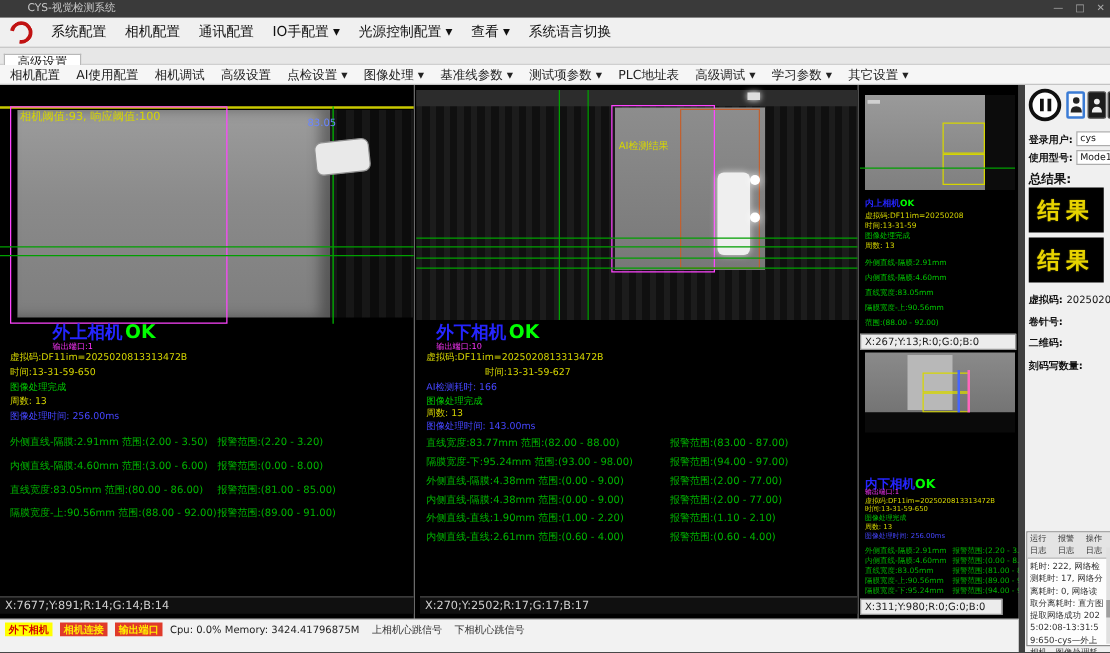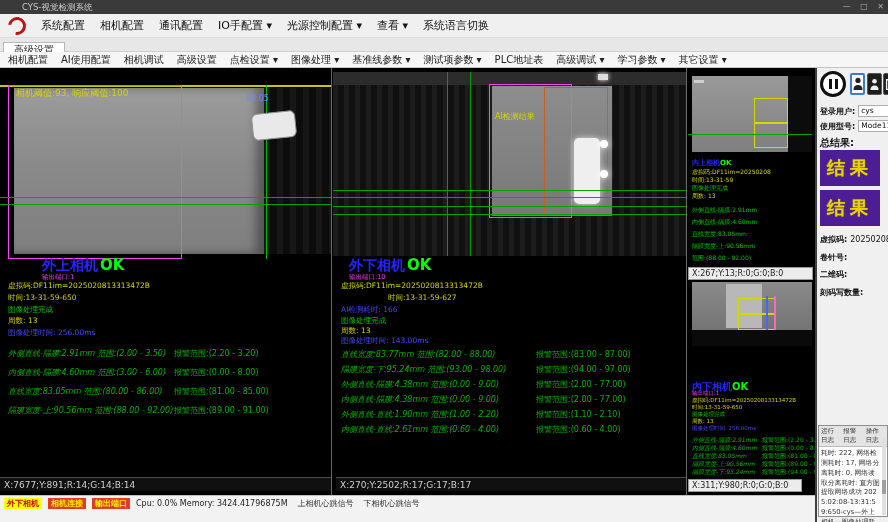--- a/index.html
+++ b/index.html
@@ -23,46 +23,46 @@
            gap:13px;padding:0 8px;font-size:10px;color:#222;border-bottom:1px solid #c4c4c4;box-sizing:border-box;}
   
   .main{position:absolute;top:68px;left:0;width:815px;height:427px;background:#000;}
   .vline{position:absolute;top:0;bottom:0;width:1px;background:#6a6a6a;}
   .t-y{color:#d6d600;} .t-g{color:#00c800;} .t-b{color:#4646ff;} .t-m{color:#ff35ff;}
   .info{position:absolute;font-size:7.5px;white-space:nowrap;}
   .ptitle{position:absolute;font-size:14px;font-weight:bold;color:#2525ff;white-space:nowrap;}
   .ptitle .ok{color:#00ff00;font-size:15px;margin-left:2px;}
   .mrow-l,.mrow-m,.mrow-s{position:absolute;height:10px;}
   .mrow-l{left:0;width:331px;} .mrow-m{left:333px;width:353px;} .mrow-s{left:688px;width:124px;}
-  .mt{position:absolute;left:8px;font-size:8px;color:#00b400;white-space:nowrap;font-style:italic;}
+  .mt{position:absolute;left:8px;font-size:8px;color:#00b400;white-space:nowrap;}
   .ma{position:absolute;font-size:8px;color:#00b400;white-space:nowrap;}
   .mrow-l .ma{left:174px;} .mrow-m .ma{left:203px;}
   .mrow-s .mt{left:4px;font-size:6px;} .mrow-s .ma{left:74px;font-size:6px;}
   .coords{position:absolute;height:14px;background:#101010;border-top:1px solid #4a4a4a;color:#cfcfcf;
           font-size:9px;line-height:14px;padding-left:4px;box-sizing:border-box;white-space:nowrap;}
   .coords-lite{position:absolute;height:13px;background:#ececec;border:1px solid #999;color:#222;
           font-size:8px;line-height:11px;padding-left:3px;box-sizing:border-box;white-space:nowrap;}
   .minihead{position:absolute;font-size:7px;font-weight:bold;color:#2525ff;white-space:nowrap;}
   .minihead .ok{color:#00ff00;}
   .miniinfo{position:absolute;font-size:6px;white-space:nowrap;}
   
   .ctrl{position:absolute;left:815px;top:68px;width:73px;height:454px;background:#f0f0f0;
-        border-left:2px solid #404040;box-sizing:border-box;}
+        border-left:5px solid #404040;box-sizing:border-box;}
   .pausebtn{position:absolute;left:3px;top:3px;width:26px;height:26px;border:3px solid #101010;border-radius:50%;
             background:#fff;box-sizing:border-box;display:flex;align-items:center;justify-content:center;gap:3px;cursor:pointer;}
   .pausebtn i{display:block;width:3px;height:10px;background:#101010;}
   .sbtn{position:absolute;top:5px;width:15px;height:22px;display:flex;align-items:center;justify-content:center;
         box-sizing:border-box;cursor:pointer;}
   .sbtn.sel{left:33px;background:#fbfbfb;border:2px solid #3a7bd5;border-radius:2px;color:#222;}
   .sbtn.dark1{left:50px;background:#1d1d1d;border:1px solid #555;border-radius:2px;color:#eee;}
   .sbtn.dark2{left:66px;background:#1d1d1d;border:1px solid #555;border-radius:2px;color:#eee;width:14px;}
   .crow{position:absolute;left:3px;font-size:8px;font-weight:bold;color:#111;white-space:nowrap;display:flex;gap:3px;align-items:center;}
   .cfield{background:#fff;border:1px solid #adadad;font-size:7.5px;font-weight:normal;min-width:30px;height:10px;
           line-height:10px;padding:0 2px;}
-  .resultbox{position:absolute;left:3px;width:60px;height:36px;background:#4c1d95;display:flex;align-items:center;
+  .resultbox{position:absolute;left:3px;width:60px;height:36px;background:#000000;display:flex;align-items:center;
              justify-content:center;font-size:18px;font-weight:bold;letter-spacing:5px;color:#e8d400;
              text-shadow:0 0 1px #b8a800;}
   .logbox{position:absolute;left:1px;top:357px;width:70px;height:92px;background:#fdfdfd;border:1px solid #8d8d8d;box-sizing:border-box;}
   .logtabs{display:flex;gap:3px;background:#e4e4e4;border-bottom:1px solid #bbb;font-size:6.5px;color:#333;padding:1px 2px;}
   .logtabs span{cursor:pointer;}
   .logtext{font-size:6.8px;color:#333;line-height:1.45;padding:2px 6px 2px 2px;word-break:break-all;}
   .logscroll{position:absolute;right:1px;top:12px;bottom:1px;width:4px;background:#e0e0e0;}
   .logthumb{position:absolute;right:0;top:42px;width:4px;height:14px;background:#9f9f9f;}
   
   .statusbar{position:absolute;top:495px;left:0;width:815px;height:27px;background:#f2f2f2;border-top:1px solid #c0c0c0;

